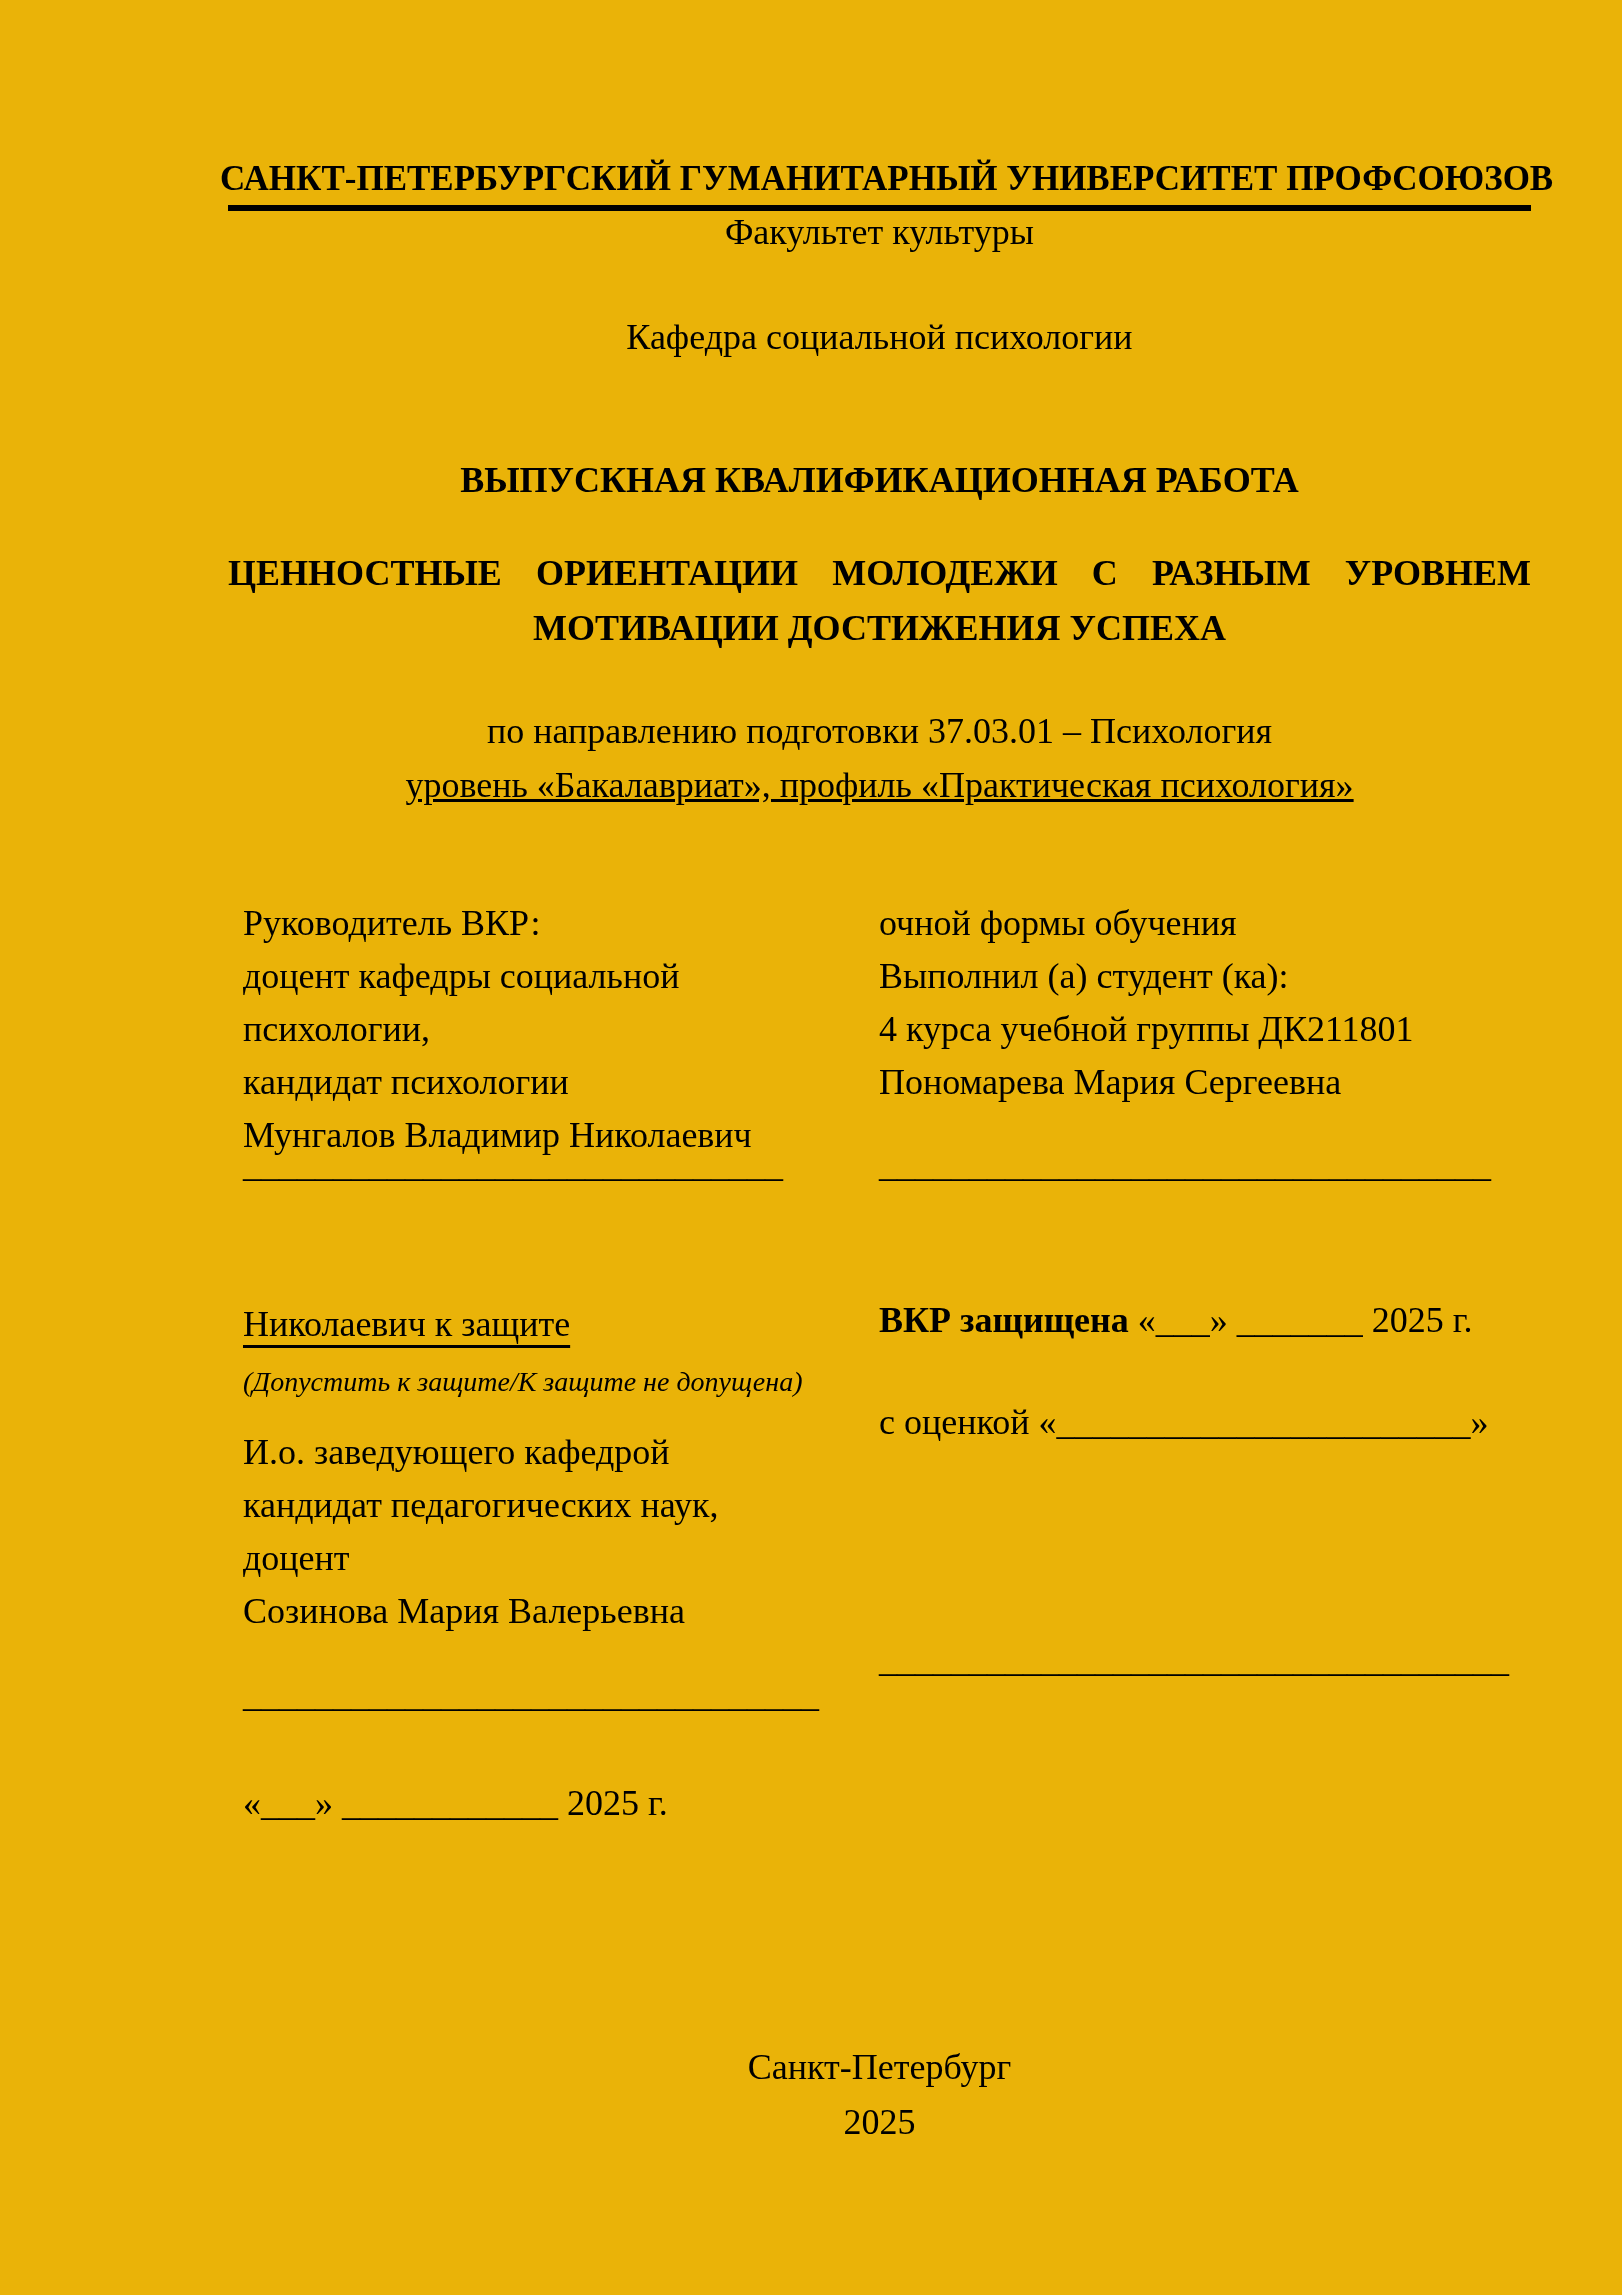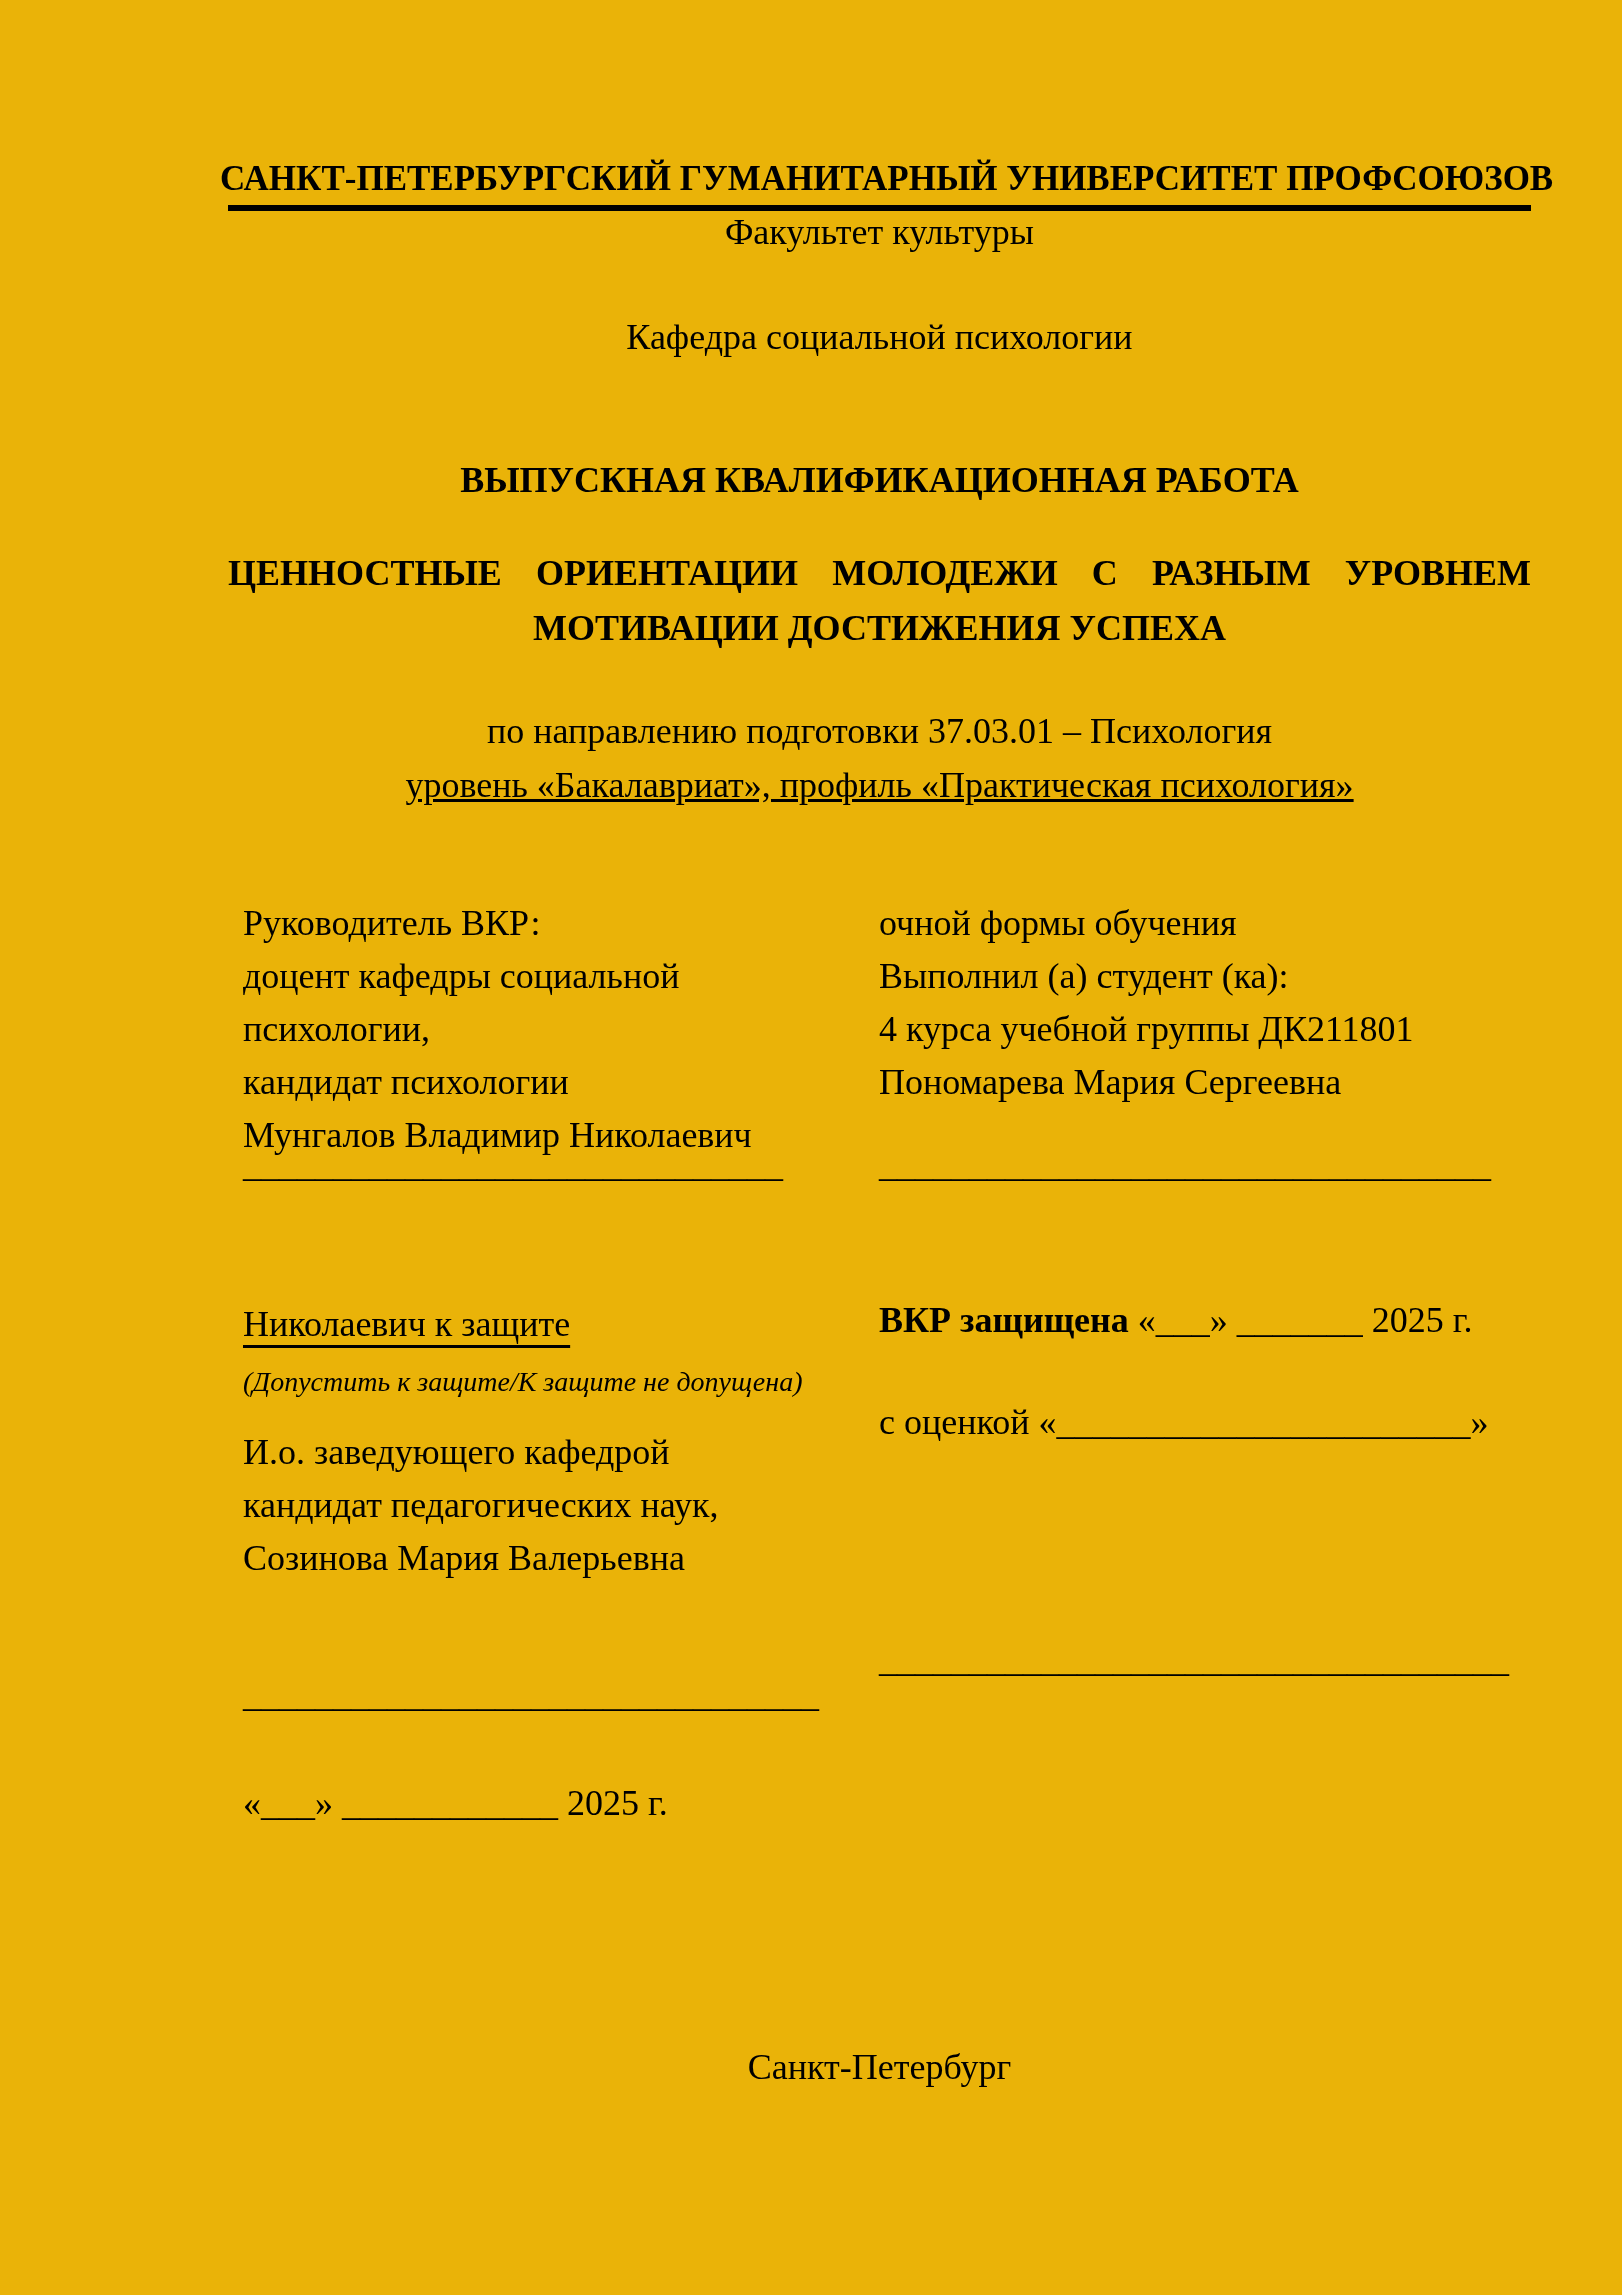--- a/index.html
+++ b/index.html
@@ -135,30 +135,32 @@
     <div>4 курса учебной группы ДК211801</div>
     <div>Пономарева Мария Сергеевна</div>
   </div>
   <div class="abs right-col sig-row1">__________________________________</div>
 
   <div class="abs left-col admission-heading">Николаевич к защите</div>
   <div class="abs left-col admission-note">(Допустить к защите/К защите не допущена)</div>
   <div class="abs colblock left-col left-col2">
     <div>И.о. заведующего кафедрой</div>
     <div>кандидат педагогических наук,</div>
+    <div>доцент</div>
     <div>Созинова Мария Валерьевна</div>
   </div>
   <div class="abs left-col sig-adm2">________________________________</div>
   <div class="abs left-col date-line">«___» ____________ 2025 г.</div>
 
   <div class="abs right-col defended-line">
     <span class="bold">ВКР защищена</span>
     <span>«___» _______ 2025 г.</span>
   </div>
   <div class="abs right-col grade-line">с оценкой «_______________________»</div>
   <div class="abs right-col sig-def2">___________________________________</div>
 
   <div class="abs centerband footer">
     <div>Санкт-Петербург</div>
+    <div>2025</div>
   </div>
 
 </div>
 
 
 </body></html>

